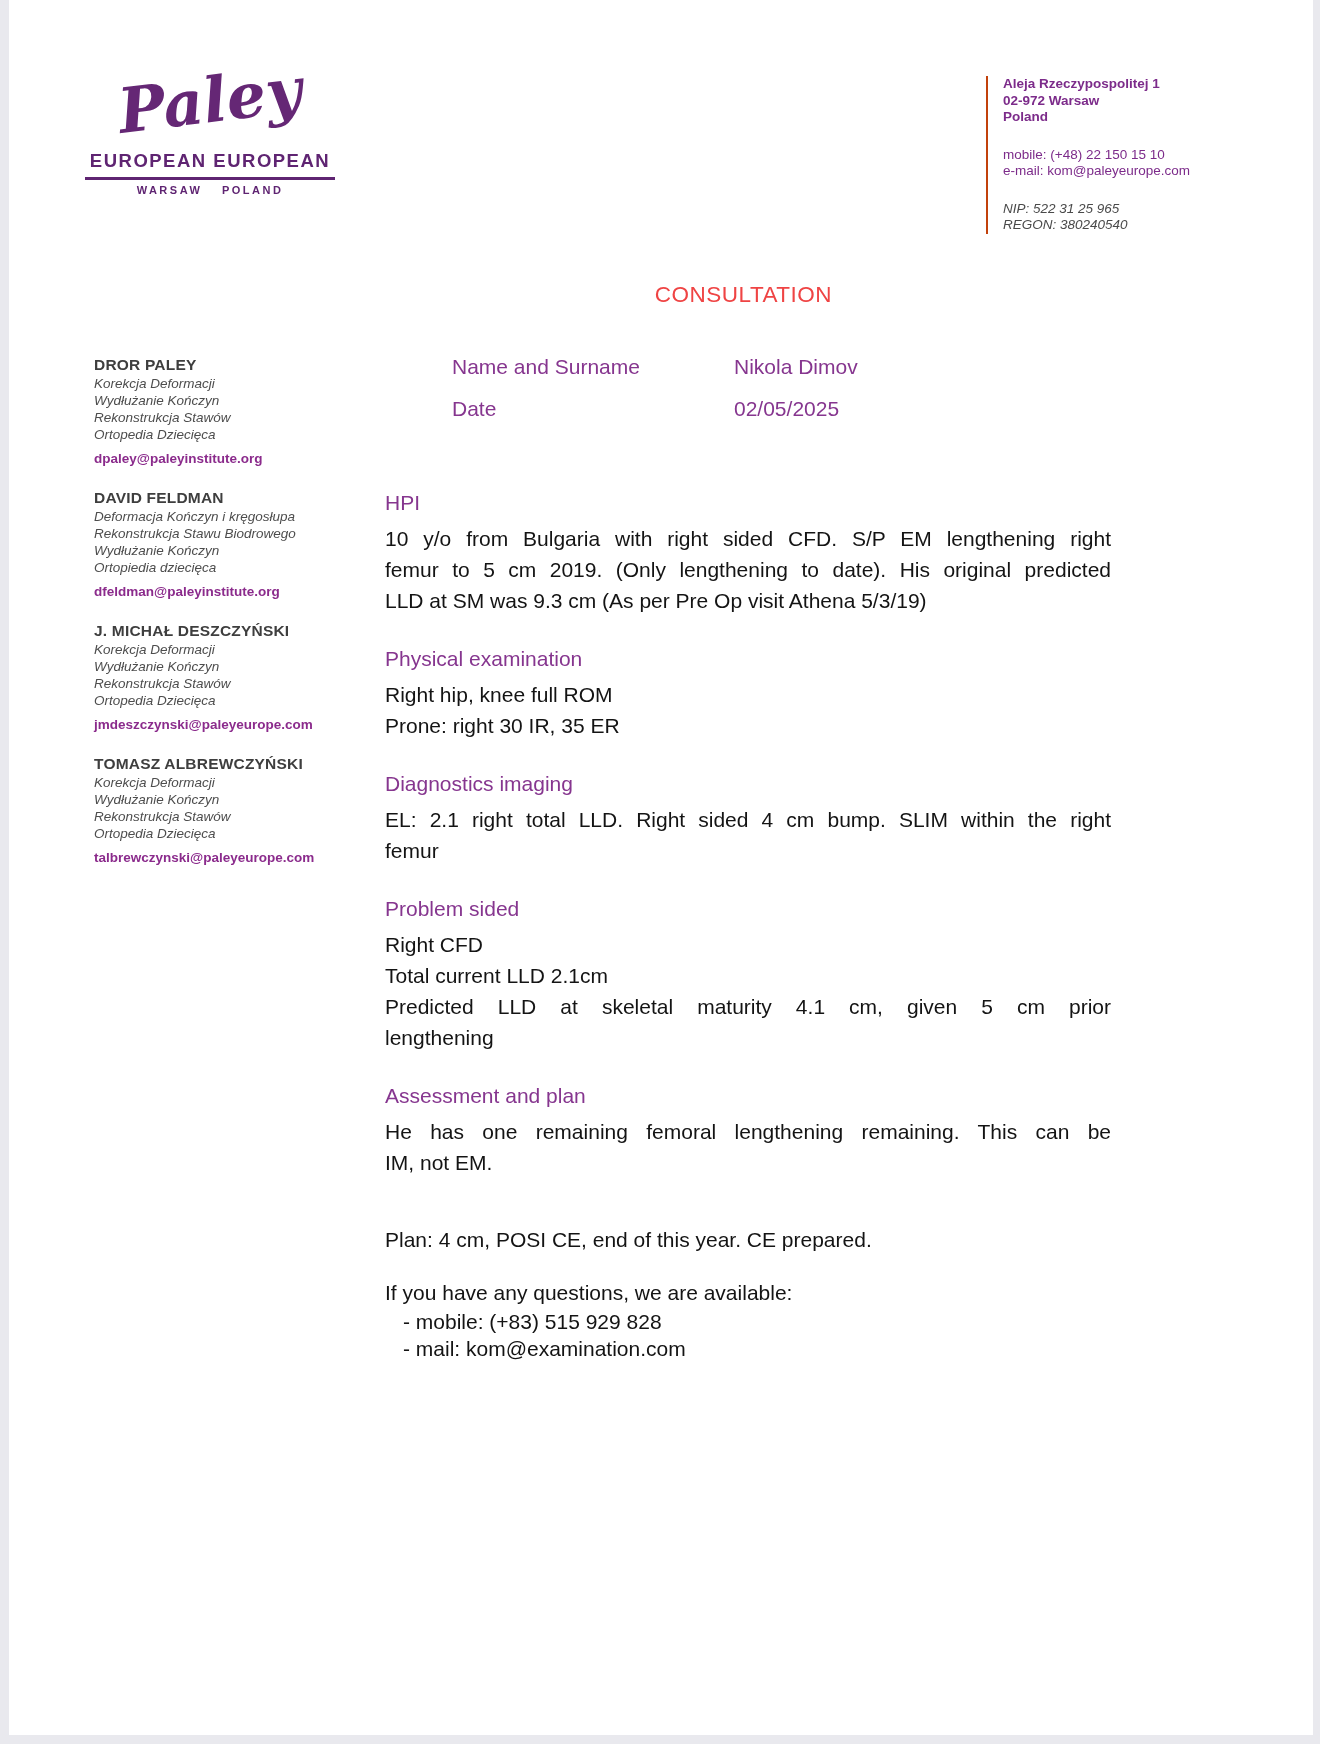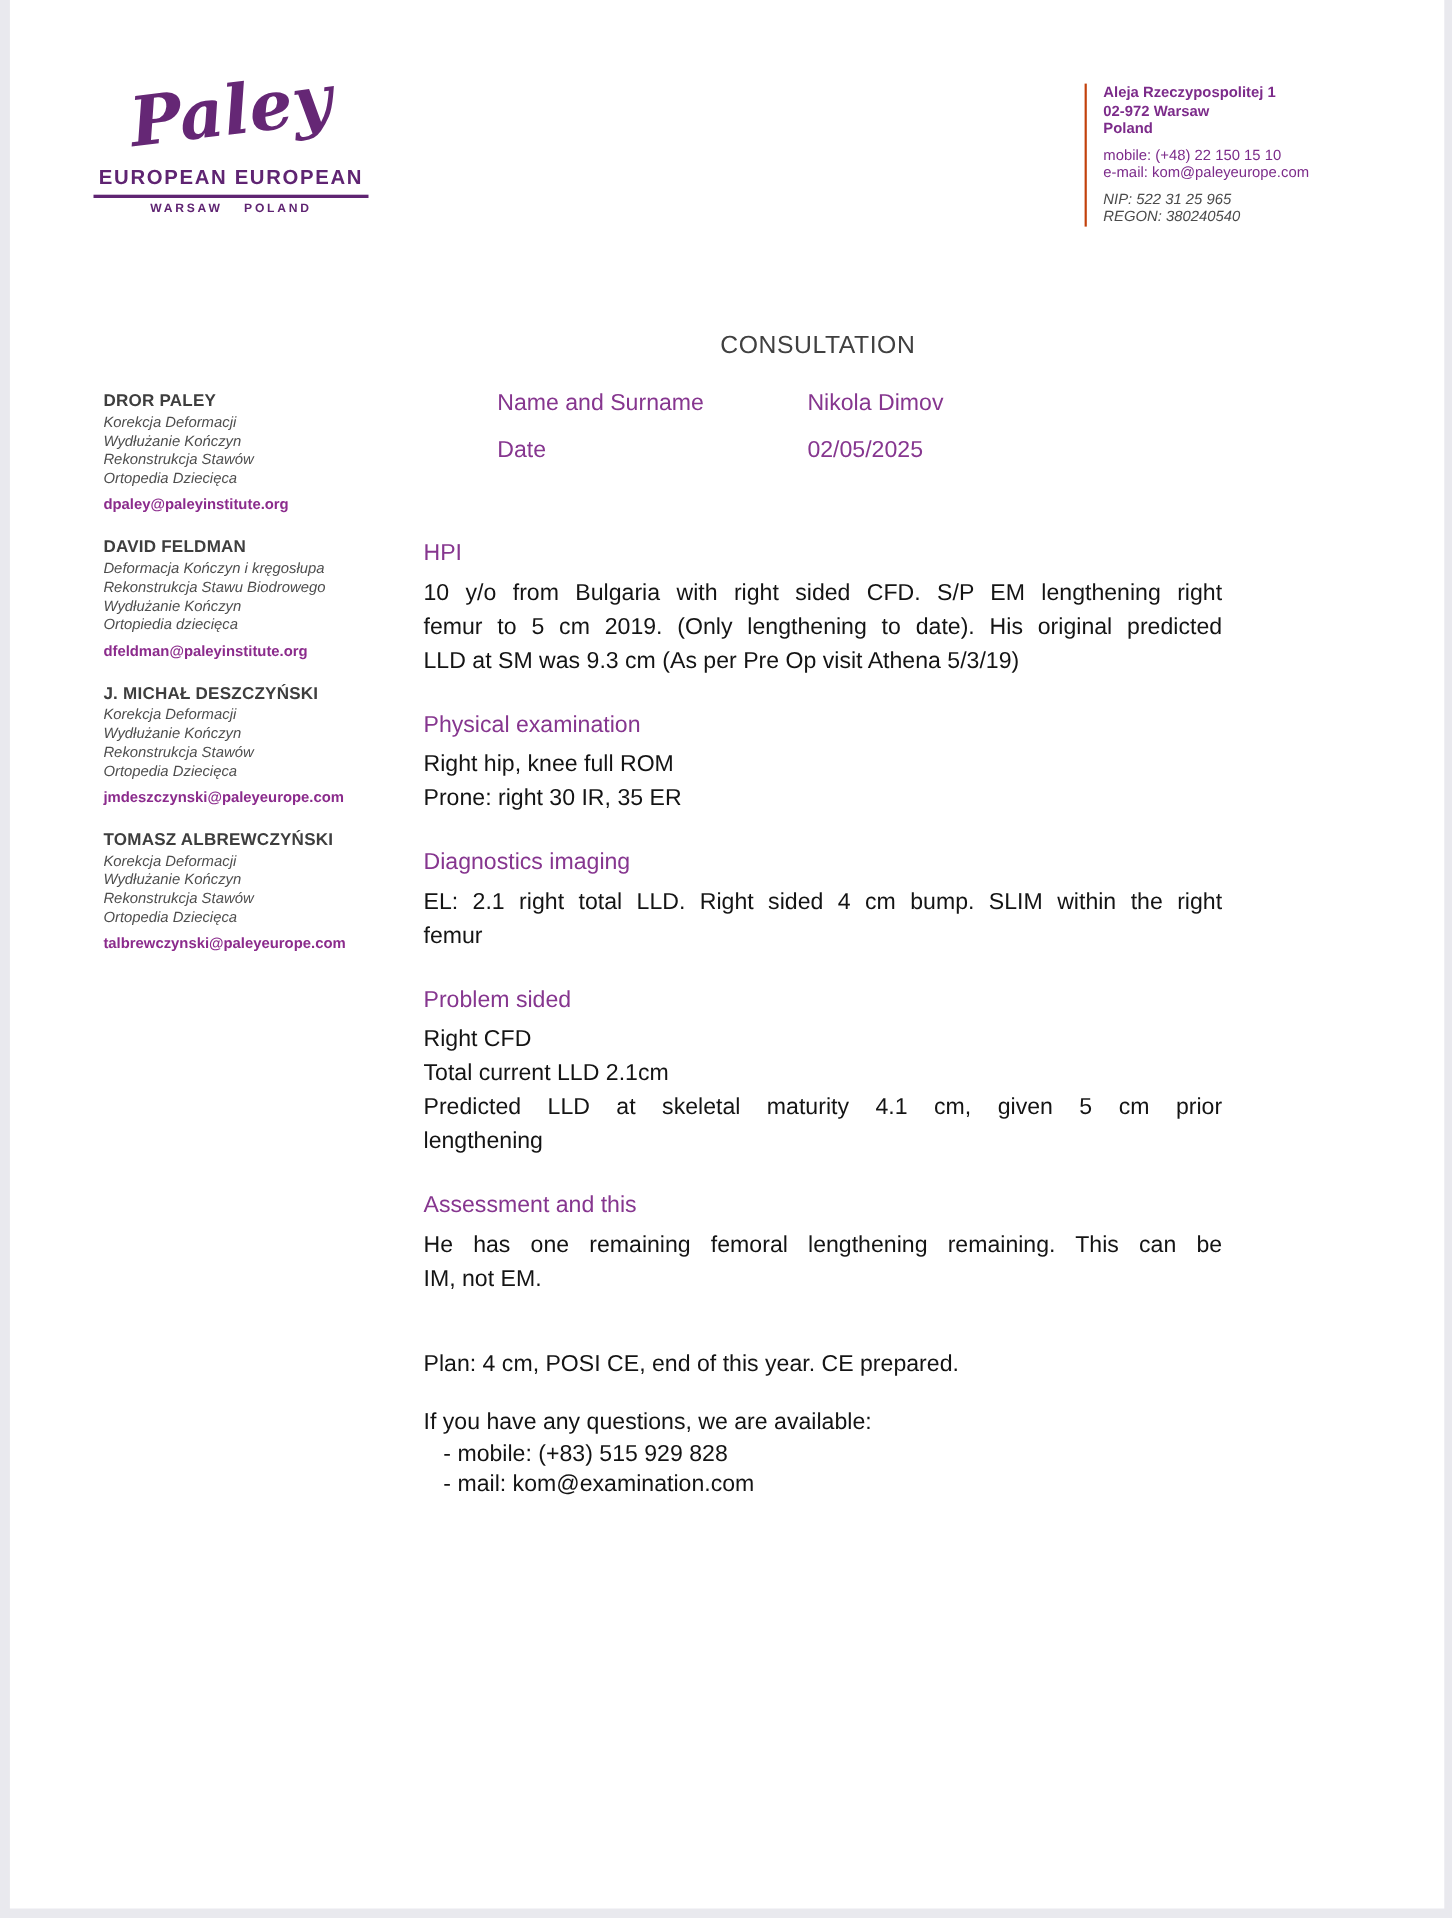--- a/index.html
+++ b/index.html
@@ -11,26 +11,26 @@
   .logo{position:absolute;left:76px;top:58px;width:250px;text-align:center;color:#5f2472;}
   .logo-script{font-family:"DejaVu Serif",serif;font-style:italic;font-weight:bold;
                font-size:62px;line-height:86px;transform:rotate(-7deg);color:#652775;}
   .logo-institute{margin-top:6px;font-size:18.5px;font-weight:bold;letter-spacing:1.5px;
                   padding-bottom:5px;border-bottom:3px solid #5f2472;white-space:nowrap;}
   .logo-location{margin-top:4px;font-size:11px;font-weight:bold;letter-spacing:2.5px;word-spacing:14px;}
 
   .contact{position:absolute;left:977px;top:76px;width:230px;border-left:2px solid #c2410c;
            padding-left:15px;font-size:13.5px;line-height:16.5px;color:#7c2b8a;}
   .contact .bold{font-weight:bold;}
-  .contact .grp{margin-top:7px;}
+  .contact .grp{margin-top:21px;}
   .contact .legal{font-style:italic;color:#4a4a4a;}
 
   
-  .title{position:absolute;left:367px;top:301px;width:735px;text-align:center;
-         font-size:22.5px;letter-spacing:0.5px;color:#404040;}
+  .title{position:absolute;left:367px;top:282px;width:735px;text-align:center;
+         font-size:22.5px;letter-spacing:0.5px;color:#ef4444;}
 
   
   .sidebar{position:absolute;left:85px;top:355px;width:280px;color:#434343;}
   .doc{margin-bottom:21px;}
   .doc-name{font-size:15.5px;font-weight:bold;line-height:20px;letter-spacing:0.2px;color:#3e3e3e;}
   .doc-spec{font-size:13.5px;font-style:italic;line-height:17px;color:#4d4d4d;}
   .doc-mail{margin-top:7px;font-size:13.5px;font-weight:bold;line-height:17px;color:#8b2b8c;}
 
   
   .patient{position:absolute;left:376px;top:346px;width:726px;color:#86368f;font-size:21px;}
@@ -131,21 +131,21 @@
       <div class="sec-h mt">Diagnostics imaging</div>
       <div class="line j">EL: 2.1 right total LLD. Right sided 4 cm bump. SLIM within the right</div>
       <div class="line">femur</div>
 
       <div class="sec-h mt">Problem sided</div>
       <div class="line">Right CFD</div>
       <div class="line">Total current LLD 2.1cm</div>
       <div class="line j">Predicted LLD at skeletal maturity 4.1 cm, given 5 cm prior</div>
       <div class="line">lengthening</div>
 
-      <div class="sec-h mt">Assessment and this</div>
+      <div class="sec-h mt">Assessment and plan</div>
       <div class="line j">He has one remaining femoral lengthening remaining. This can be</div>
       <div class="line">IM, not EM.</div>
 
       <div class="line plan">Plan: 4 cm, POSI CE, end of this year. CE prepared.</div>
 
       <div class="line quest">If you have any questions, we are available:</div>
       <div class="line sub">- mobile: (+83) 515 929 828</div>
       <div class="line sub">- mail: kom@examination.com</div>
 
     </div>

